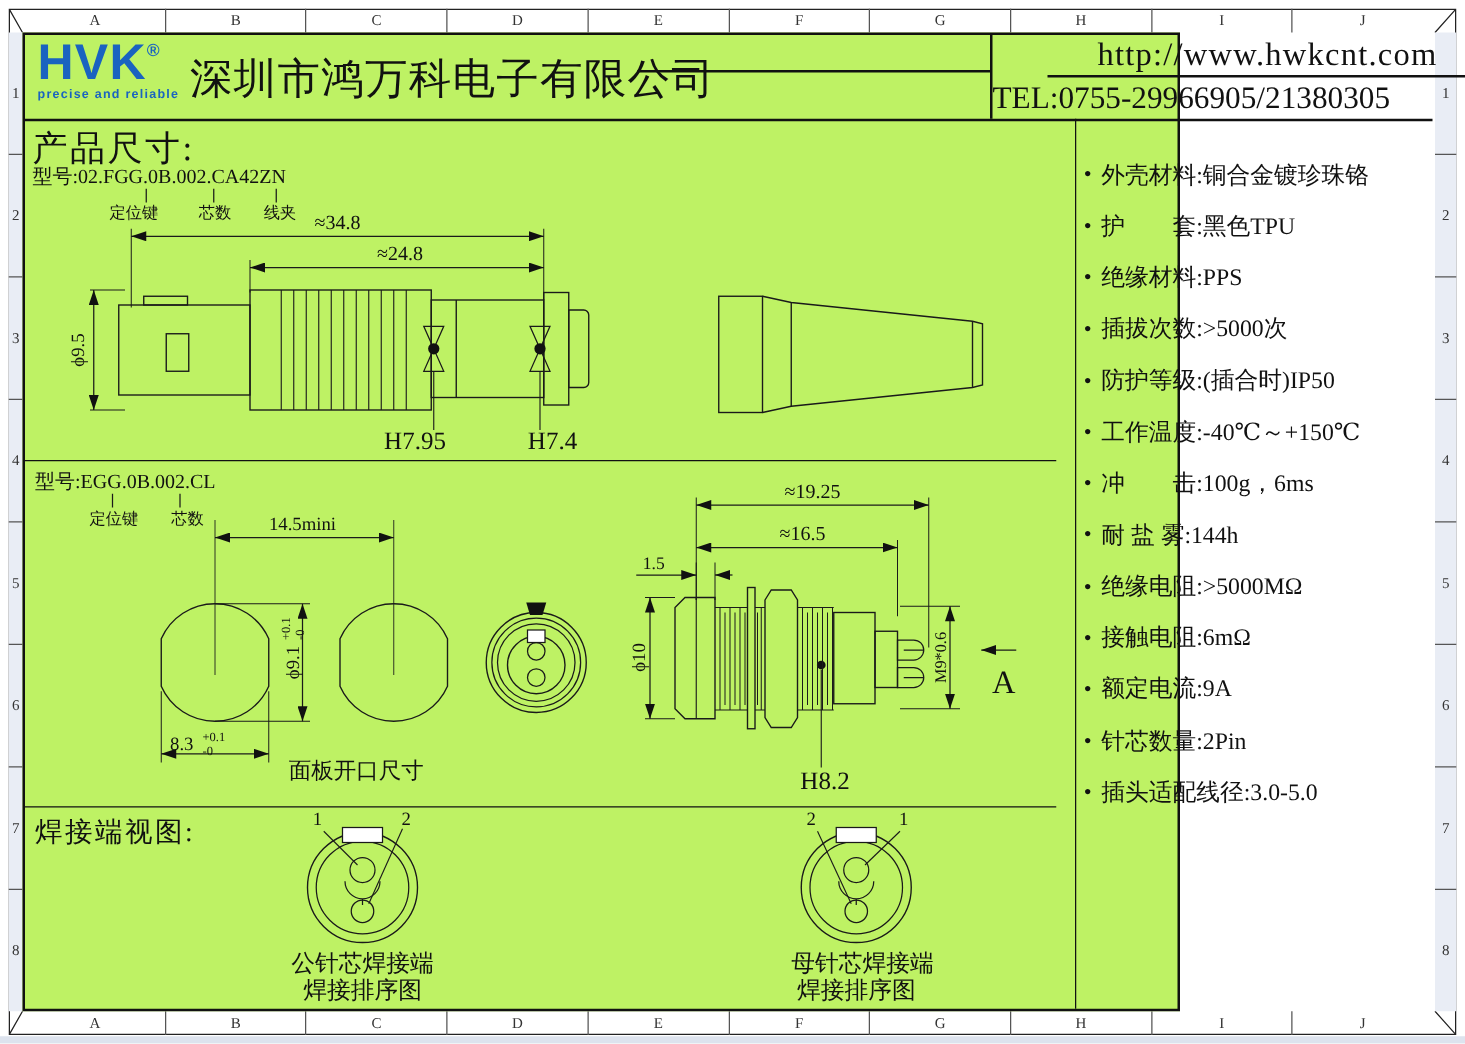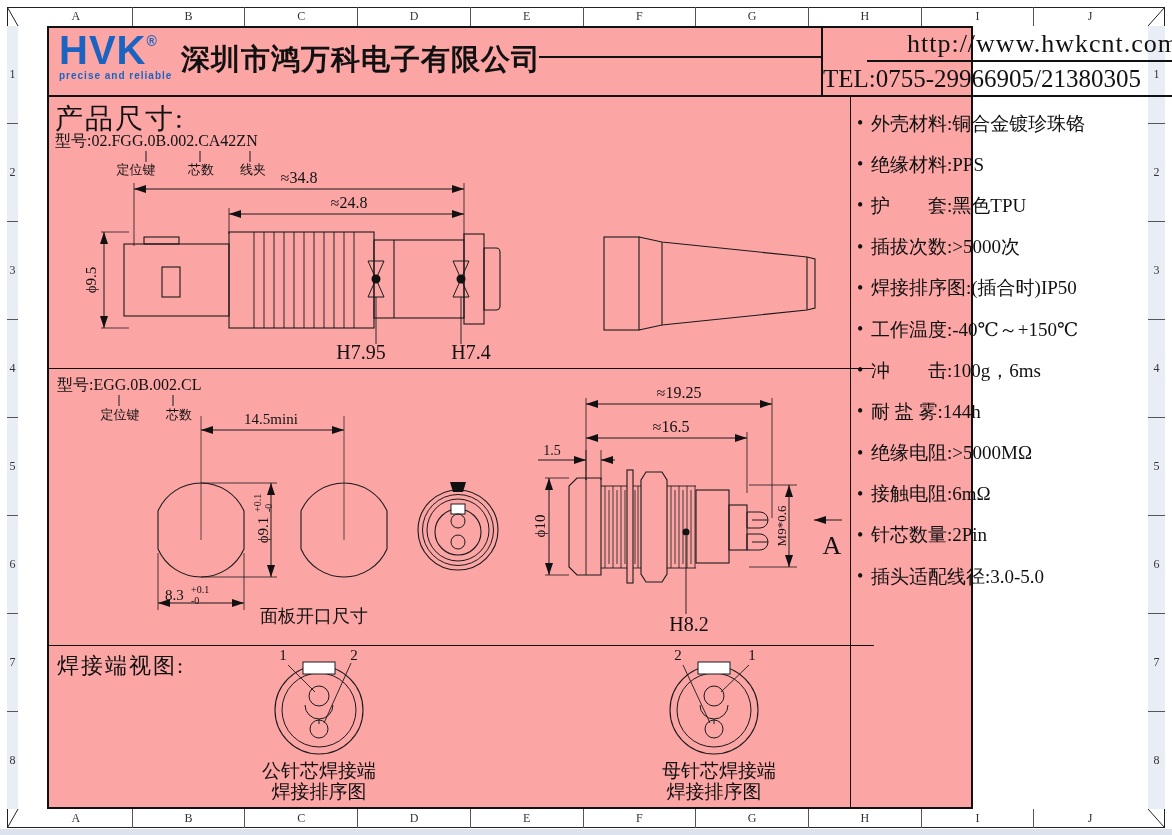--- a/index.html
+++ b/index.html
@@ -12,35 +12,35 @@
   .band .rcell{flex:1;display:flex;align-items:center;justify-content:center;}
   .band-top{left:20px;top:7px;width:1126px;height:19px;}
   .band-top .rcell + .rcell{border-left:1px solid #555;}
   .band-bottom{left:20px;top:809px;width:1126px;height:19px;}
   .band-bottom .rcell + .rcell{border-left:1px solid #555;}
   .band-left{left:7px;top:26px;width:11px;height:783px;flex-direction:column;background:#e9edf5;}
   .band-left .rcell + .rcell{border-top:1px solid #555;}
   .band-right{left:1148px;top:26px;width:17px;height:783px;flex-direction:column;background:#e9edf5;}
   .band-right .rcell + .rcell{border-top:1px solid #555;}
   
-  .content{position:absolute;left:18px;top:26px;width:926px;height:783px;border:2px solid #111;box-sizing:border-box;background:#fca5a5;margin-left:29px;}
+  .content{position:absolute;left:18px;top:26px;width:926px;height:783px;border:2px solid #111;box-sizing:border-box;background:#bef264;}
   .header{position:absolute;left:0;top:0;width:1126px;height:67px;border-bottom:2px solid #111;box-sizing:content-box;}
   .logo{position:absolute;left:10px;top:2px;line-height:1;}
   .logo-text{font-family:"Liberation Sans","DejaVu Sans",sans-serif;font-weight:800;font-size:40px;color:#1a63c0;letter-spacing:1px;}
   .logo-reg{font-family:"Liberation Sans",sans-serif;font-weight:700;font-size:14px;color:#1a63c0;vertical-align:18px;}
   .logo-tagline{font-family:"Liberation Sans",sans-serif;font-weight:700;font-size:10px;color:#1a63c0;letter-spacing:1px;margin-top:1px;}
-  .company{position:absolute;left:132px;top:12px;font-family:"Liberation Sans","DejaVu Sans",sans-serif;font-weight:700;font-size:29px;letter-spacing:1px;white-space:nowrap;}
+  .company{position:absolute;left:132px;top:12px;font-family:"Liberation Sans","DejaVu Sans",sans-serif;font-weight:400;font-size:34px;letter-spacing:1px;white-space:nowrap;}
   .company-rule{position:absolute;left:490px;top:28px;width:282px;border-top:2px solid #111;}
   .header-vline{position:absolute;left:772px;top:0;height:67px;border-left:2px solid #111;}
   .website{position:absolute;left:818px;top:0;width:352px;height:32px;border-bottom:2px solid #111;text-align:center;line-height:32px;font-size:26px;letter-spacing:1px;white-space:nowrap;}
   .tel{position:absolute;left:774px;top:34px;width:352px;height:33px;line-height:33px;font-size:25px;white-space:nowrap;}
   .title-product{position:absolute;left:6px;top:72px;font-size:28px;letter-spacing:2px;}
   .divider-1{position:absolute;left:0;top:340px;width:825px;border-top:1px solid #111;}
   .divider-2{position:absolute;left:0;top:617px;width:825px;border-top:1px solid #111;}
-  .specs{position:absolute;left:801px;top:67px;width:301px;height:712px;border-left:1px solid #111;box-sizing:border-box;padding-top:8px;}
+  .specs{position:absolute;left:840px;top:67px;width:301px;height:712px;border-left:1px solid #111;box-sizing:border-box;padding-top:24px;}
   .spec-item{position:relative;height:41.2px;display:flex;align-items:center;padding-left:20px;font-size:19px;white-space:nowrap;}
   .spec-item::before{content:"\2022";position:absolute;left:6px;font-size:18px;}
   .svg-abs{position:absolute;left:0;}
   svg text{font-family:"Liberation Serif","DejaVu Serif",serif;fill:#111;}
   .ln{stroke:#1a1a1a;fill:none;}
 </style>
 </head>
 <body>
 
 <div class="sheet">
@@ -287,27 +287,28 @@
         <line class="ln" x1="700" y1="20" x2="672" y2="47" stroke-width="0.9"></line>
         <text x="629" y="15" font-size="15" text-anchor="middle">2</text>
         <text x="703" y="15" font-size="15" text-anchor="middle">1</text>
         <text x="670" y="132" font-size="19" text-anchor="middle">母针芯焊接端</text>
         <text x="665" y="153" font-size="19" text-anchor="middle">焊接排序图</text>
       </g>
     </svg>
 
     <div class="specs">
       <div class="spec-item">外壳材料:铜合金镀珍珠铬</div>
+      <div class="spec-item">护　　套:黑色TPU</div>
       <div class="spec-item">绝缘材料:PPS</div>
-      <div class="spec-item">护　　套:黑色TPU</div>
       <div class="spec-item">插拔次数:&gt;5000次</div>
-      <div class="spec-item">焊接排序图:(插合时)IP50</div>
+      <div class="spec-item">防护等级:(插合时)IP50</div>
       <div class="spec-item">工作温度:-40℃～+150℃</div>
       <div class="spec-item">冲　　击:100g，6ms</div>
       <div class="spec-item">耐 盐 雾:144h</div>
       <div class="spec-item">绝缘电阻:&gt;5000MΩ</div>
       <div class="spec-item">接触电阻:6mΩ</div>
+      <div class="spec-item">额定电流:9A</div>
       <div class="spec-item">针芯数量:2Pin</div>
       <div class="spec-item">插头适配线径:3.0-5.0</div>
     </div>
 
   </div>
 </div>
 
 </body></html>

